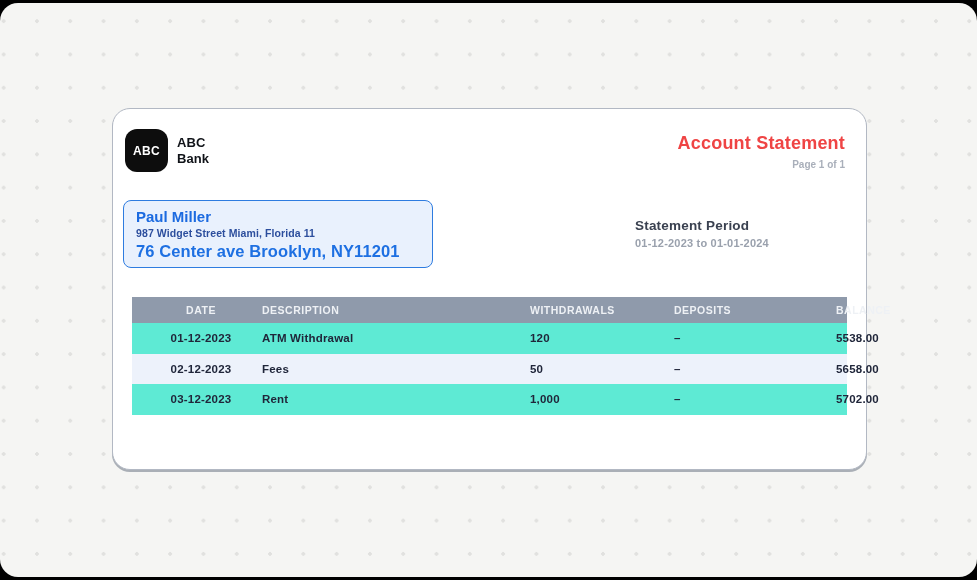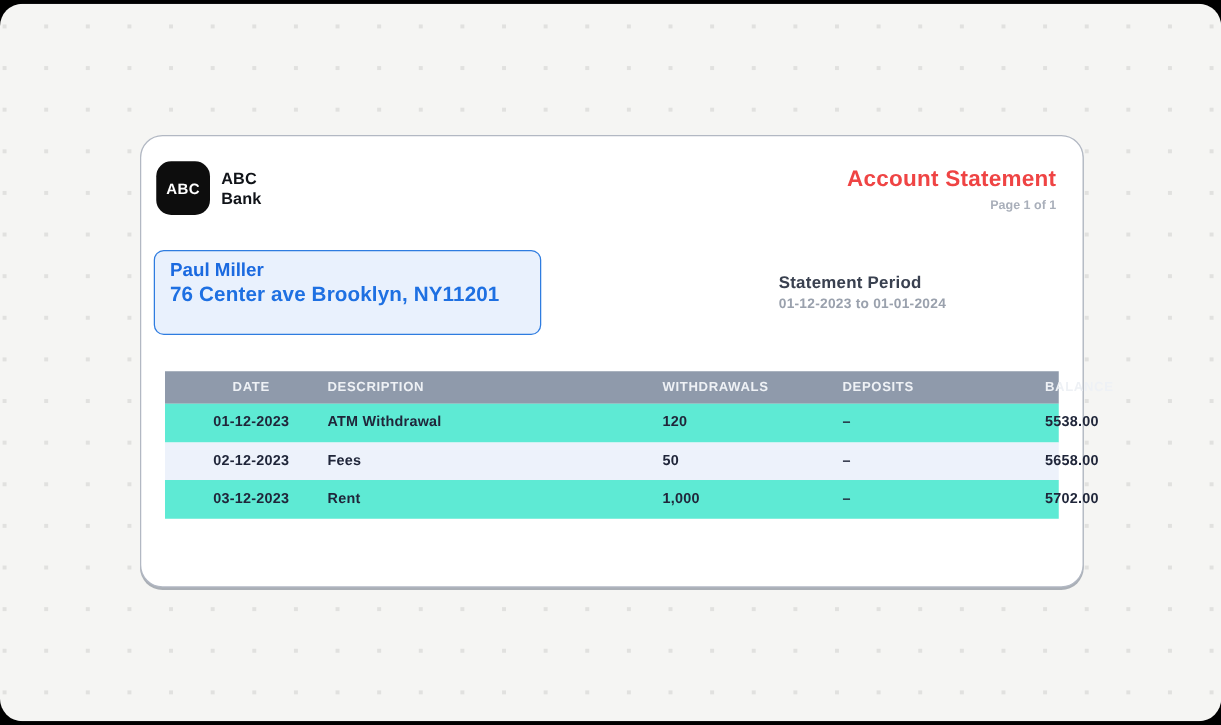--- a/index.html
+++ b/index.html
@@ -66,21 +66,21 @@
     border: 1.5px solid var(--accent_blue, #2e7ce0);
     border-radius: 8px;
     padding: 7px 12px 0 12px;
   }
   .customer-name   { font-size: 15px;  font-weight: 700; color: #1b6ae0; line-height: 18px; }
   .customer-addr1  { font-size: 10.5px; font-weight: 700; color: #2c4e9d; line-height: 15px; letter-spacing: 0.1px; }
   .customer-addr2  { font-size: 16.5px; font-weight: 700; color: #1e70e2; line-height: 21px; letter-spacing: 0.1px; }
   
   .meta-label { font-size: 13.5px; font-weight: 700; color: #3a4150; letter-spacing: 0.2px; }
   .meta-value { font-size: 11px; color: #9aa1ad; font-weight: 600; margin-top: 4px; letter-spacing: 0.2px; }
-  .meta-period  { position: absolute; left: 510px; top: 109px; }
+  .meta-period  { position: absolute; left: 522px; top: 109px; }
   .meta-account { position: absolute; left: 653px; top: 109px; }
   
   .txn-table { position: absolute; left: 19px; top: 188px; width: 715px; }
   .txn-head, .txn-row {
     display: grid;
     grid-template-columns: 130px 268px 144px 162px 1fr;
     align-items: center;
   }
   .txn-head {
     height: 26px;
@@ -115,20 +115,21 @@
       <div>ABC</div>
       <div>Bank</div>
     </div>
   </div>
 
   <div class="title">Account Statement</div>
   <div class="page-info">Page 1 of 1</div>
 
   <div class="customer-box">
     <div class="customer-name">Paul Miller</div>
+    <div class="customer-addr1">987 Widget Street Miami, Florida 11</div>
     <div class="customer-addr2">76 Center ave Brooklyn, NY11201</div>
   </div>
 
   <div class="meta-period">
     <div class="meta-label">Statement Period</div>
     <div class="meta-value">01-12-2023 to 01-01-2024</div>
   </div>
 
   <div class="txn-table">
     <div class="txn-head">

